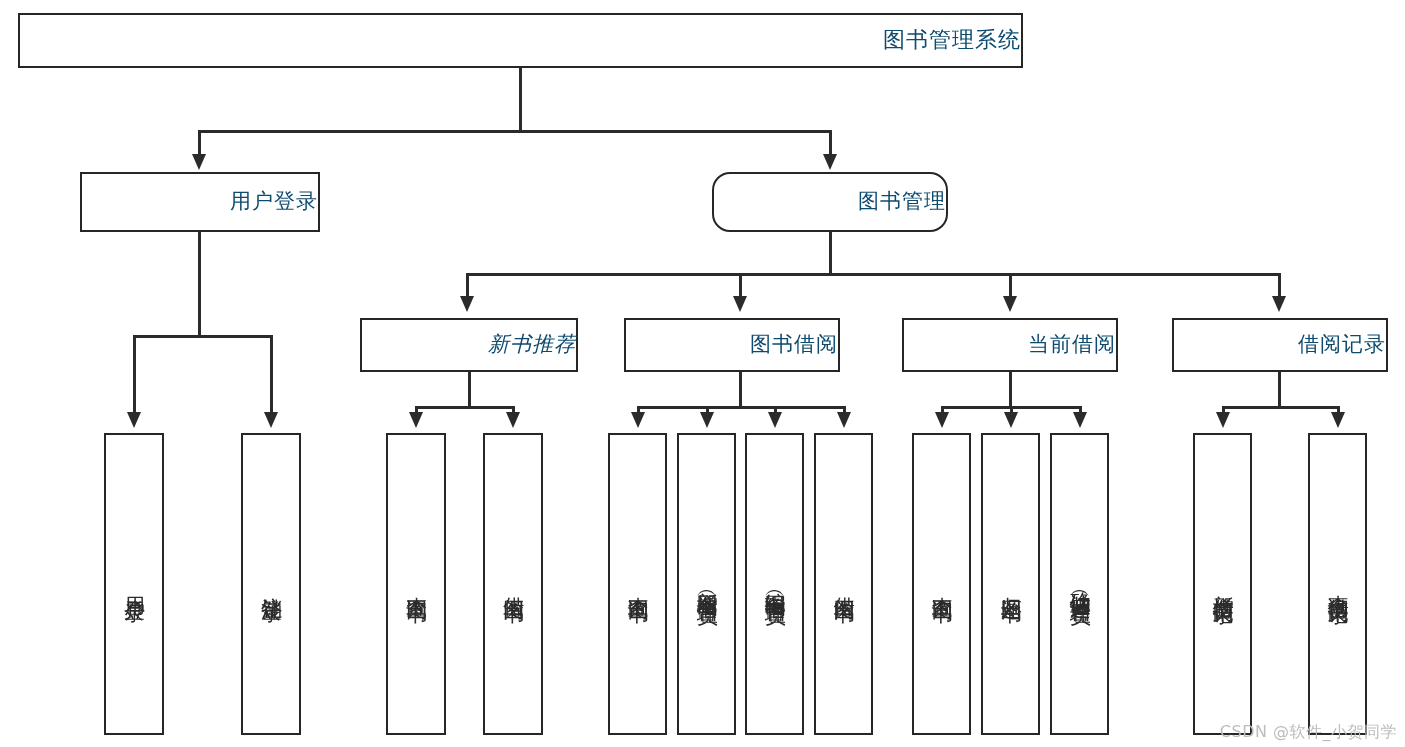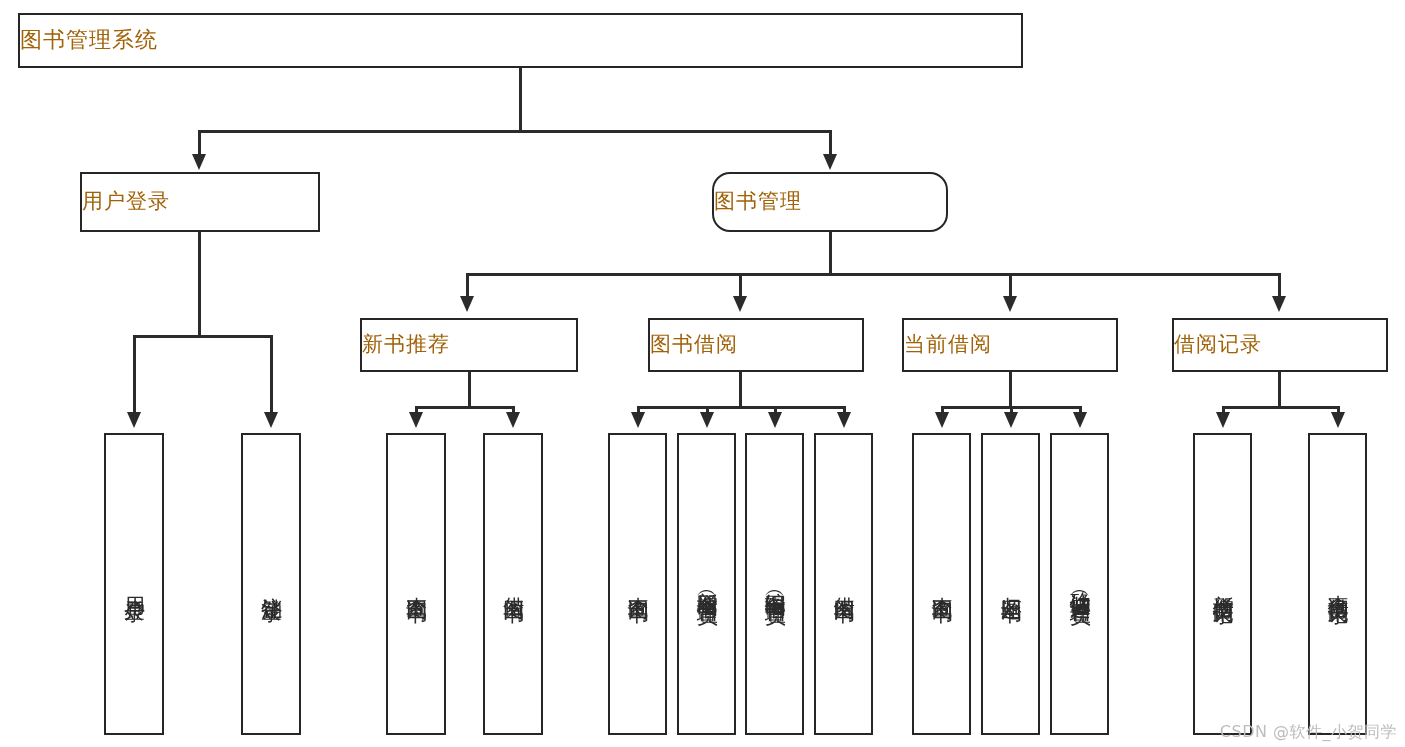--- a/index.html
+++ b/index.html
@@ -18,22 +18,22 @@
     background: #ffffff;
     overflow: hidden;
   }
   .node {
     position: absolute;
     box-sizing: border-box;
     border: 2.5px solid #262626;
     background: #ffffff;
     display: flex;
     align-items: center;
-    justify-content: flex-start;
-    color: #a16207;
+    justify-content: flex-end;
+    color: #0c4a6e;
   }
   .node.horiz {
     font-size: 21px;
     letter-spacing: 1px;
     line-height: 1.2;
     white-space: nowrap;
   }
   .node.root {
     font-size: 22px;
   }
@@ -119,24 +119,24 @@
   <div class="ln h" style="left:466px; top:273px; width:814px;"></div>
   <div class="ln v" style="left:466px; top:273px; height:27px;"></div>
   <div class="arrow" style="left:460px; top:296px;"></div>
   <div class="ln v" style="left:739px; top:273px; height:27px;"></div>
   <div class="arrow" style="left:733px; top:296px;"></div>
   <div class="ln v" style="left:1009px; top:273px; height:27px;"></div>
   <div class="arrow" style="left:1003px; top:296px;"></div>
   <div class="ln v" style="left:1278px; top:273px; height:27px;"></div>
   <div class="arrow" style="left:1272px; top:296px;"></div>
 
-  <div class="node horiz" style="left:360px; top:318px; width:218px; height:54px;">
+  <div class="node horiz" style="left:360px; top:318px; width:218px; height:54px;font-style:italic;">
     <span>新书推荐</span>
   </div>
-  <div class="node horiz" style="left:648px; top:318px; width:216px; height:54px;">
+  <div class="node horiz" style="left:624px; top:318px; width:216px; height:54px;">
     <span>图书借阅</span>
   </div>
   <div class="node horiz" style="left:902px; top:318px; width:216px; height:54px;">
     <span>当前借阅</span>
   </div>
   <div class="node horiz" style="left:1172px; top:318px; width:216px; height:54px;">
     <span>借阅记录</span>
   </div>
 
   <div class="ln v" style="left:468px; top:372px; height:34px;"></div>

